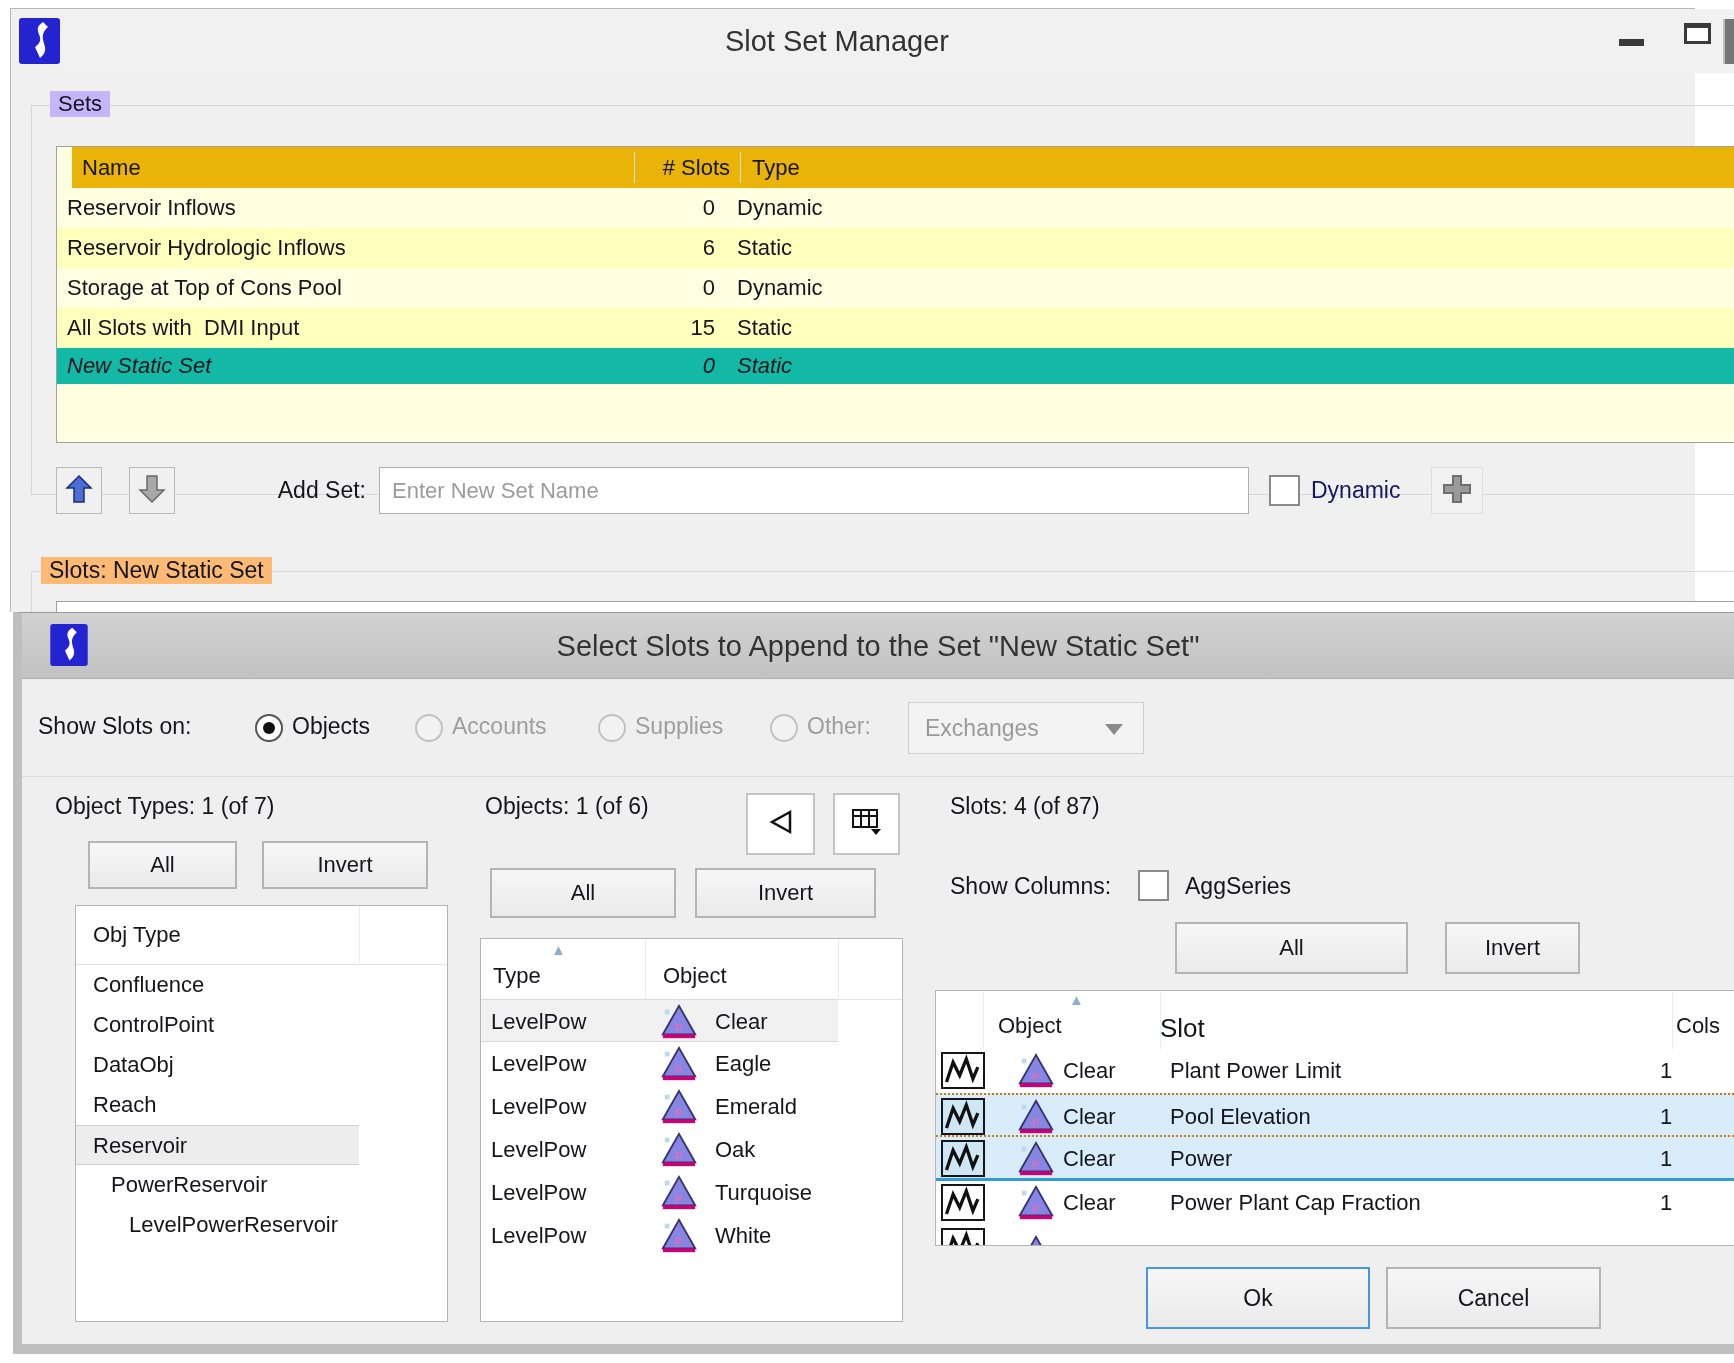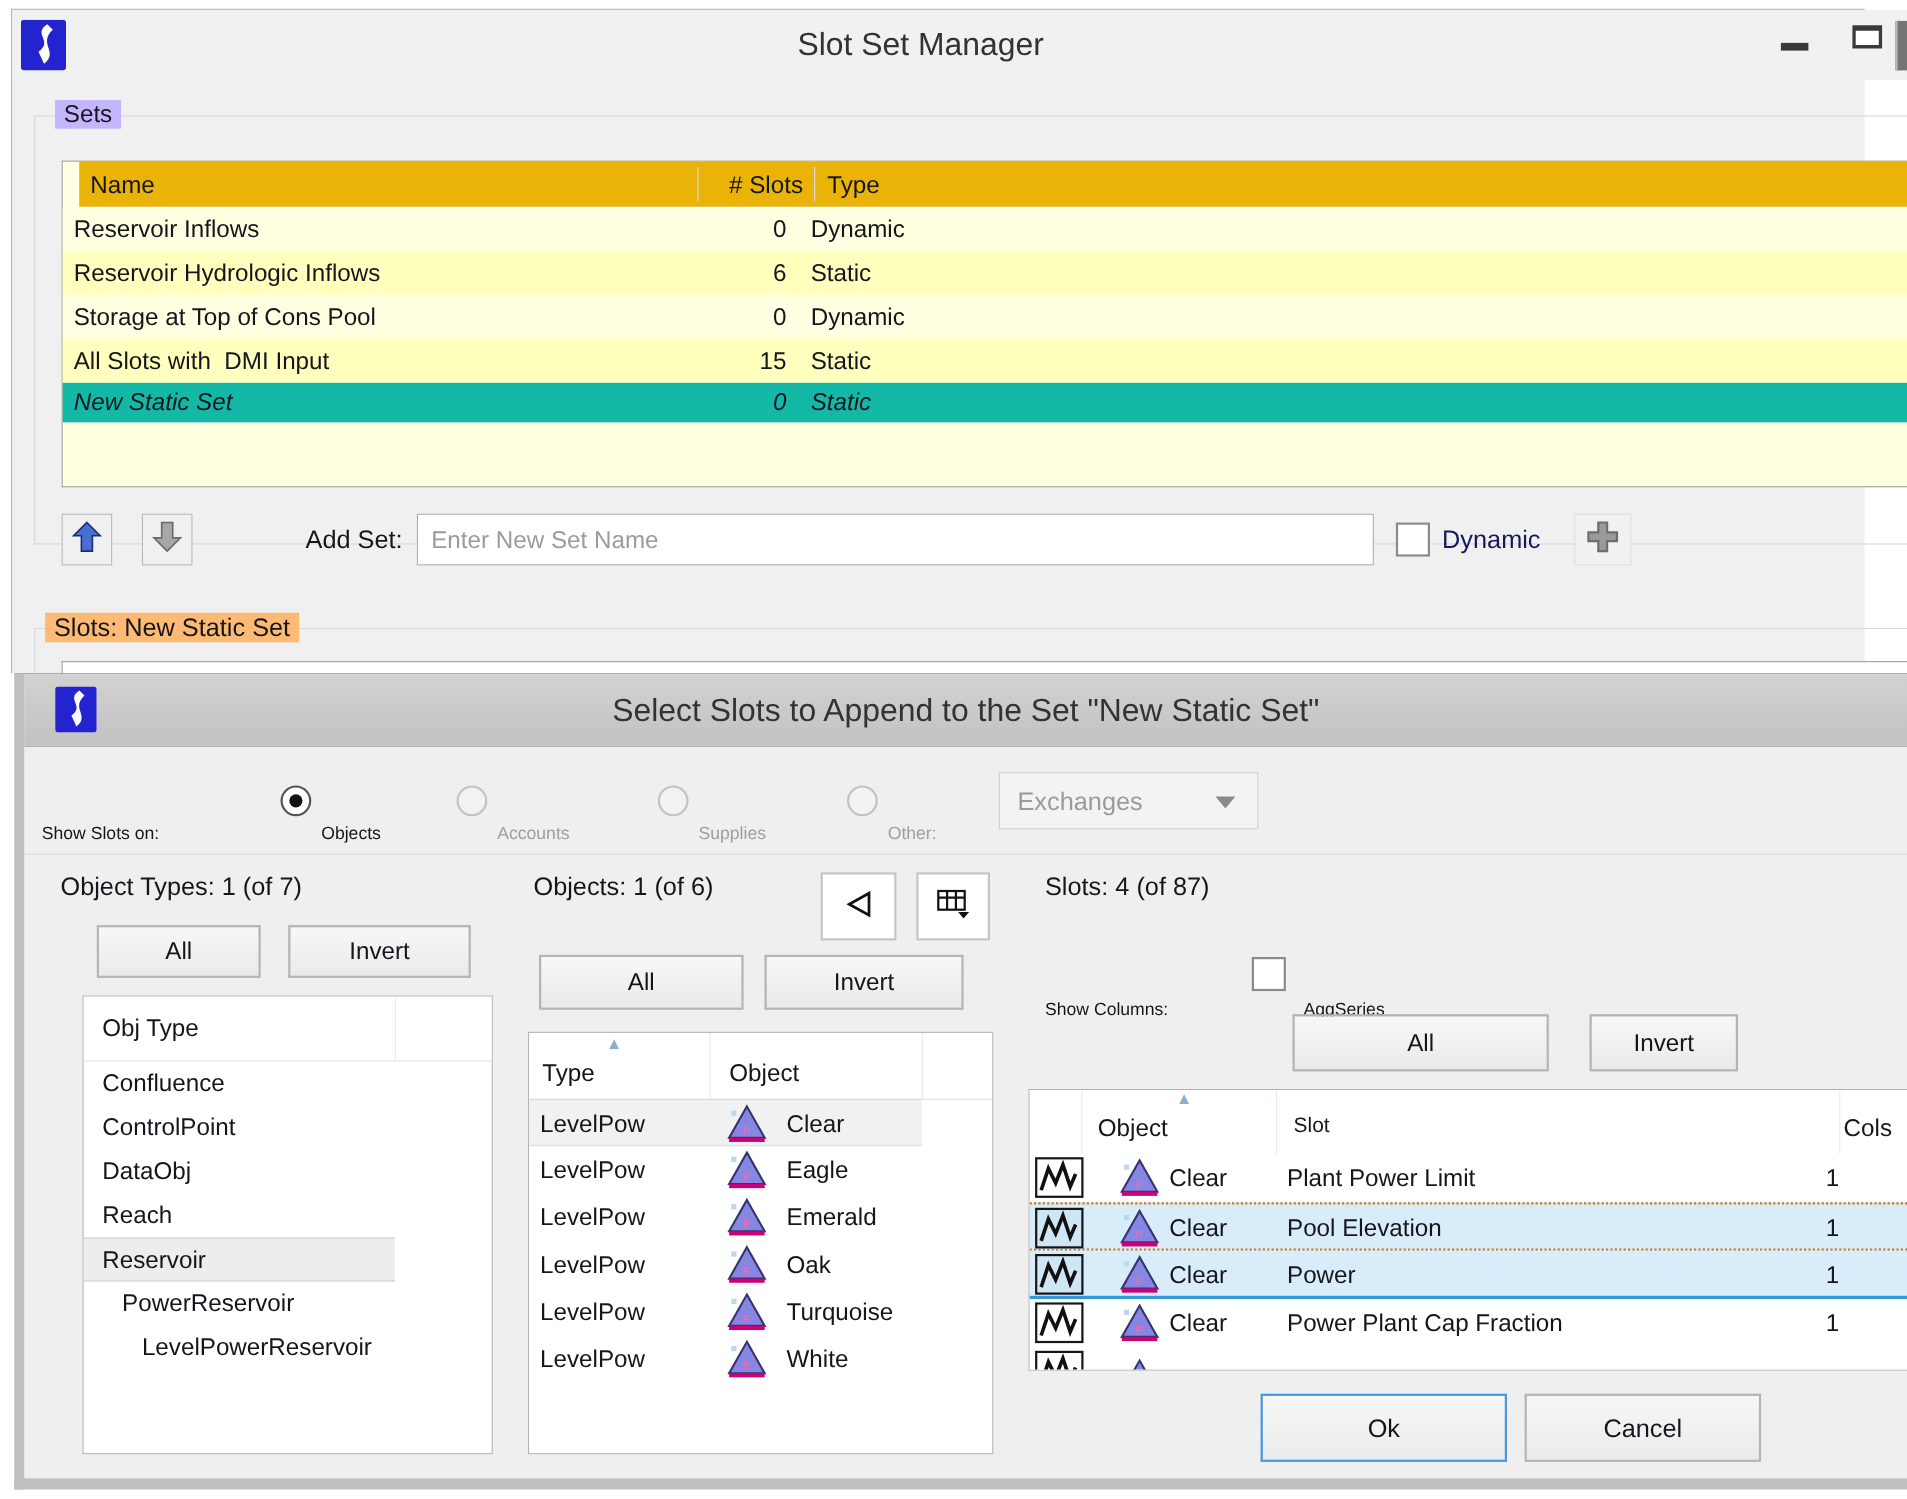--- a/index.html
+++ b/index.html
@@ -56,21 +56,21 @@
 
   
   .dialog{position:absolute;left:13px;top:612px;width:1721px;height:742px;background:#efefef;
           border-left:9px solid #bfbfbf;border-bottom:10px solid #bfbfbf;border-top:1px solid #9a9a9a;
           box-sizing:border-box;}
   .d-titlebar{position:absolute;left:0;top:0;width:1712px;height:66px;
               background:linear-gradient(#d2d2d2,#c2c2c2);border-bottom:1px solid #aeaeae;box-sizing:border-box;}
   .d-icon{position:absolute;left:26px;top:11px;width:42px;height:42px;}
   .d-title{position:absolute;left:0;top:0;width:1712px;text-align:center;line-height:66px;font-size:29px;color:#333;}
 
-  .radio-label{position:absolute;top:100px;font-size:16px;margin-top:37px;}
+  .radio-label{position:absolute;top:100px;font-size:23px;}
   .radio{position:absolute;top:101px;width:28px;height:28px;border-radius:50%;box-sizing:border-box;background:#fff;border:2px solid #555;}
   .radio.checked::after{content:"";position:absolute;left:6px;top:6px;width:12px;height:12px;border-radius:50%;background:#111;}
   .radio.disabled{background:#f2f2f2;border:2px solid #c2c2c2;}
   .lbl-disabled{color:#9e9e9e;}
   .combo{position:absolute;left:886px;top:89px;width:236px;height:52px;background:#f3f3f3;
          border:1px solid #cfcfcf;box-sizing:border-box;}
   .combo-text{position:absolute;left:16px;top:0;line-height:50px;font-size:23px;color:#9a9a9a;}
   .combo-arrow{position:absolute;right:20px;top:21px;width:0;height:0;
                border-left:9px solid transparent;border-right:9px solid transparent;border-top:11px solid #8a8a8a;}
   .d-sep{position:absolute;left:0;top:163px;width:1712px;height:0;border-top:1px solid #dcdcdc;}
@@ -365,21 +365,21 @@
         <span>All</span>
       </div>
     <div class="btn" style="left:1423px;top:309px;width:135px;height:52px">
         <span>Invert</span>
       </div>
 
     <div class="list" style="left:913px;top:377px;width:799px;height:256px;border-right:none">
       <div class="list-head" style="height:58px;border-bottom:none">
         <span class="sort-glyph" style="left:133px;top:0">▲</span>
         <span style="position:absolute;left:62px;top:22px;font-size:22px">Object</span>
-        <span style="position:absolute;left:240px;top:22px;font-size:19px">Slot</span>
+        <span style="position:absolute;left:224px;top:22px;font-size:26px">Slot</span>
         <span style="position:absolute;left:740px;top:22px;font-size:22px">Cols</span>
         <span class="vdiv" style="left:47px;height:58px"></span>
         <span class="vdiv" style="left:224px;height:58px"></span>
         <span class="vdiv" style="left:736px;height:58px"></span>
       </div>
       <div class="sl-row" style="top:58px">
         <span class="sl-series"><svg width="40" height="33" viewBox="0 0 24 20">
               <polyline points="2,17 6,5 10,13 14,3 18,15 21,8" fill="none" stroke="#111" stroke-width="2"></polyline>
             </svg></span>
         <span class="sl-obj-icon"><svg width="38" height="38" viewBox="0 0 40 40">

